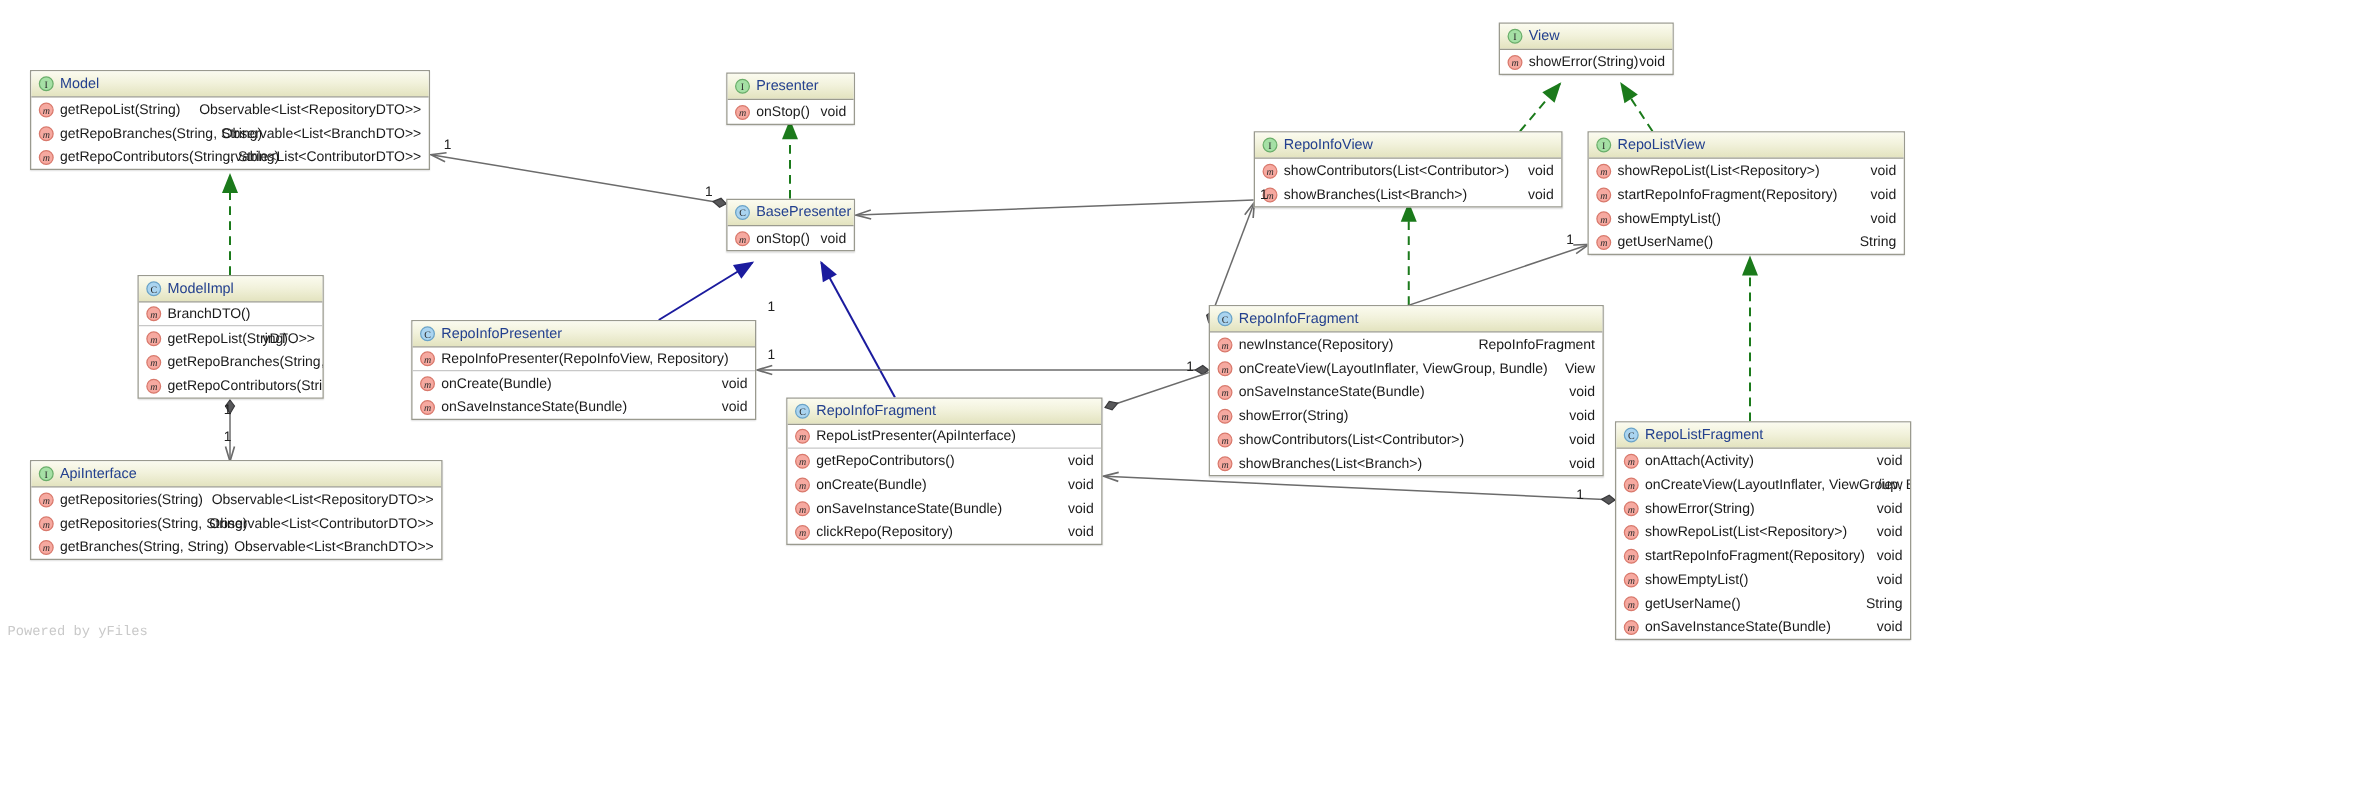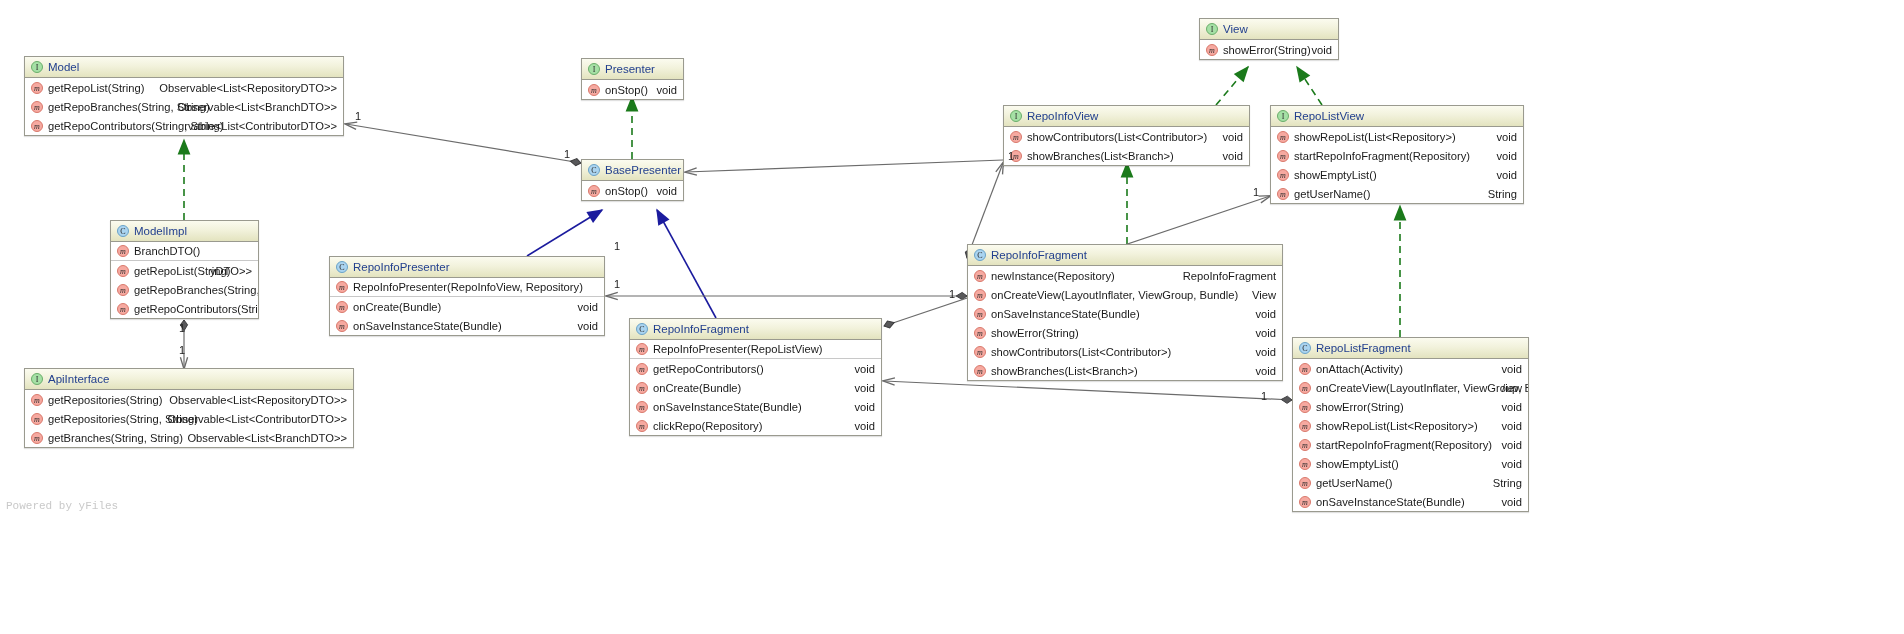--- a/index.html
+++ b/index.html
@@ -252,21 +252,21 @@
           <span class="ret">void</span>
         </div>
       </div>
       <div class="uml" style="left: 629px; top: 318px; width: 253px;">
         <div class="hdr">
           <span class="badge c">C</span>
           <span class="nm">RepoInfoFragment</span>
         </div>
         <div class="row sep">
           <span class="badge m">m</span>
-          <span class="sig">RepoInfoPresenter(RepoListView)</span>
+          <span class="sig">RepoListPresenter(ApiInterface)</span>
         </div>
         <div class="row">
           <span class="badge m">m</span>
           <span class="sig">getRepoContributors()</span>
           <span class="ret">void</span>
         </div>
         <div class="row">
           <span class="badge m">m</span>
           <span class="sig">onCreate(Bundle)</span>
           <span class="ret">void</span>

